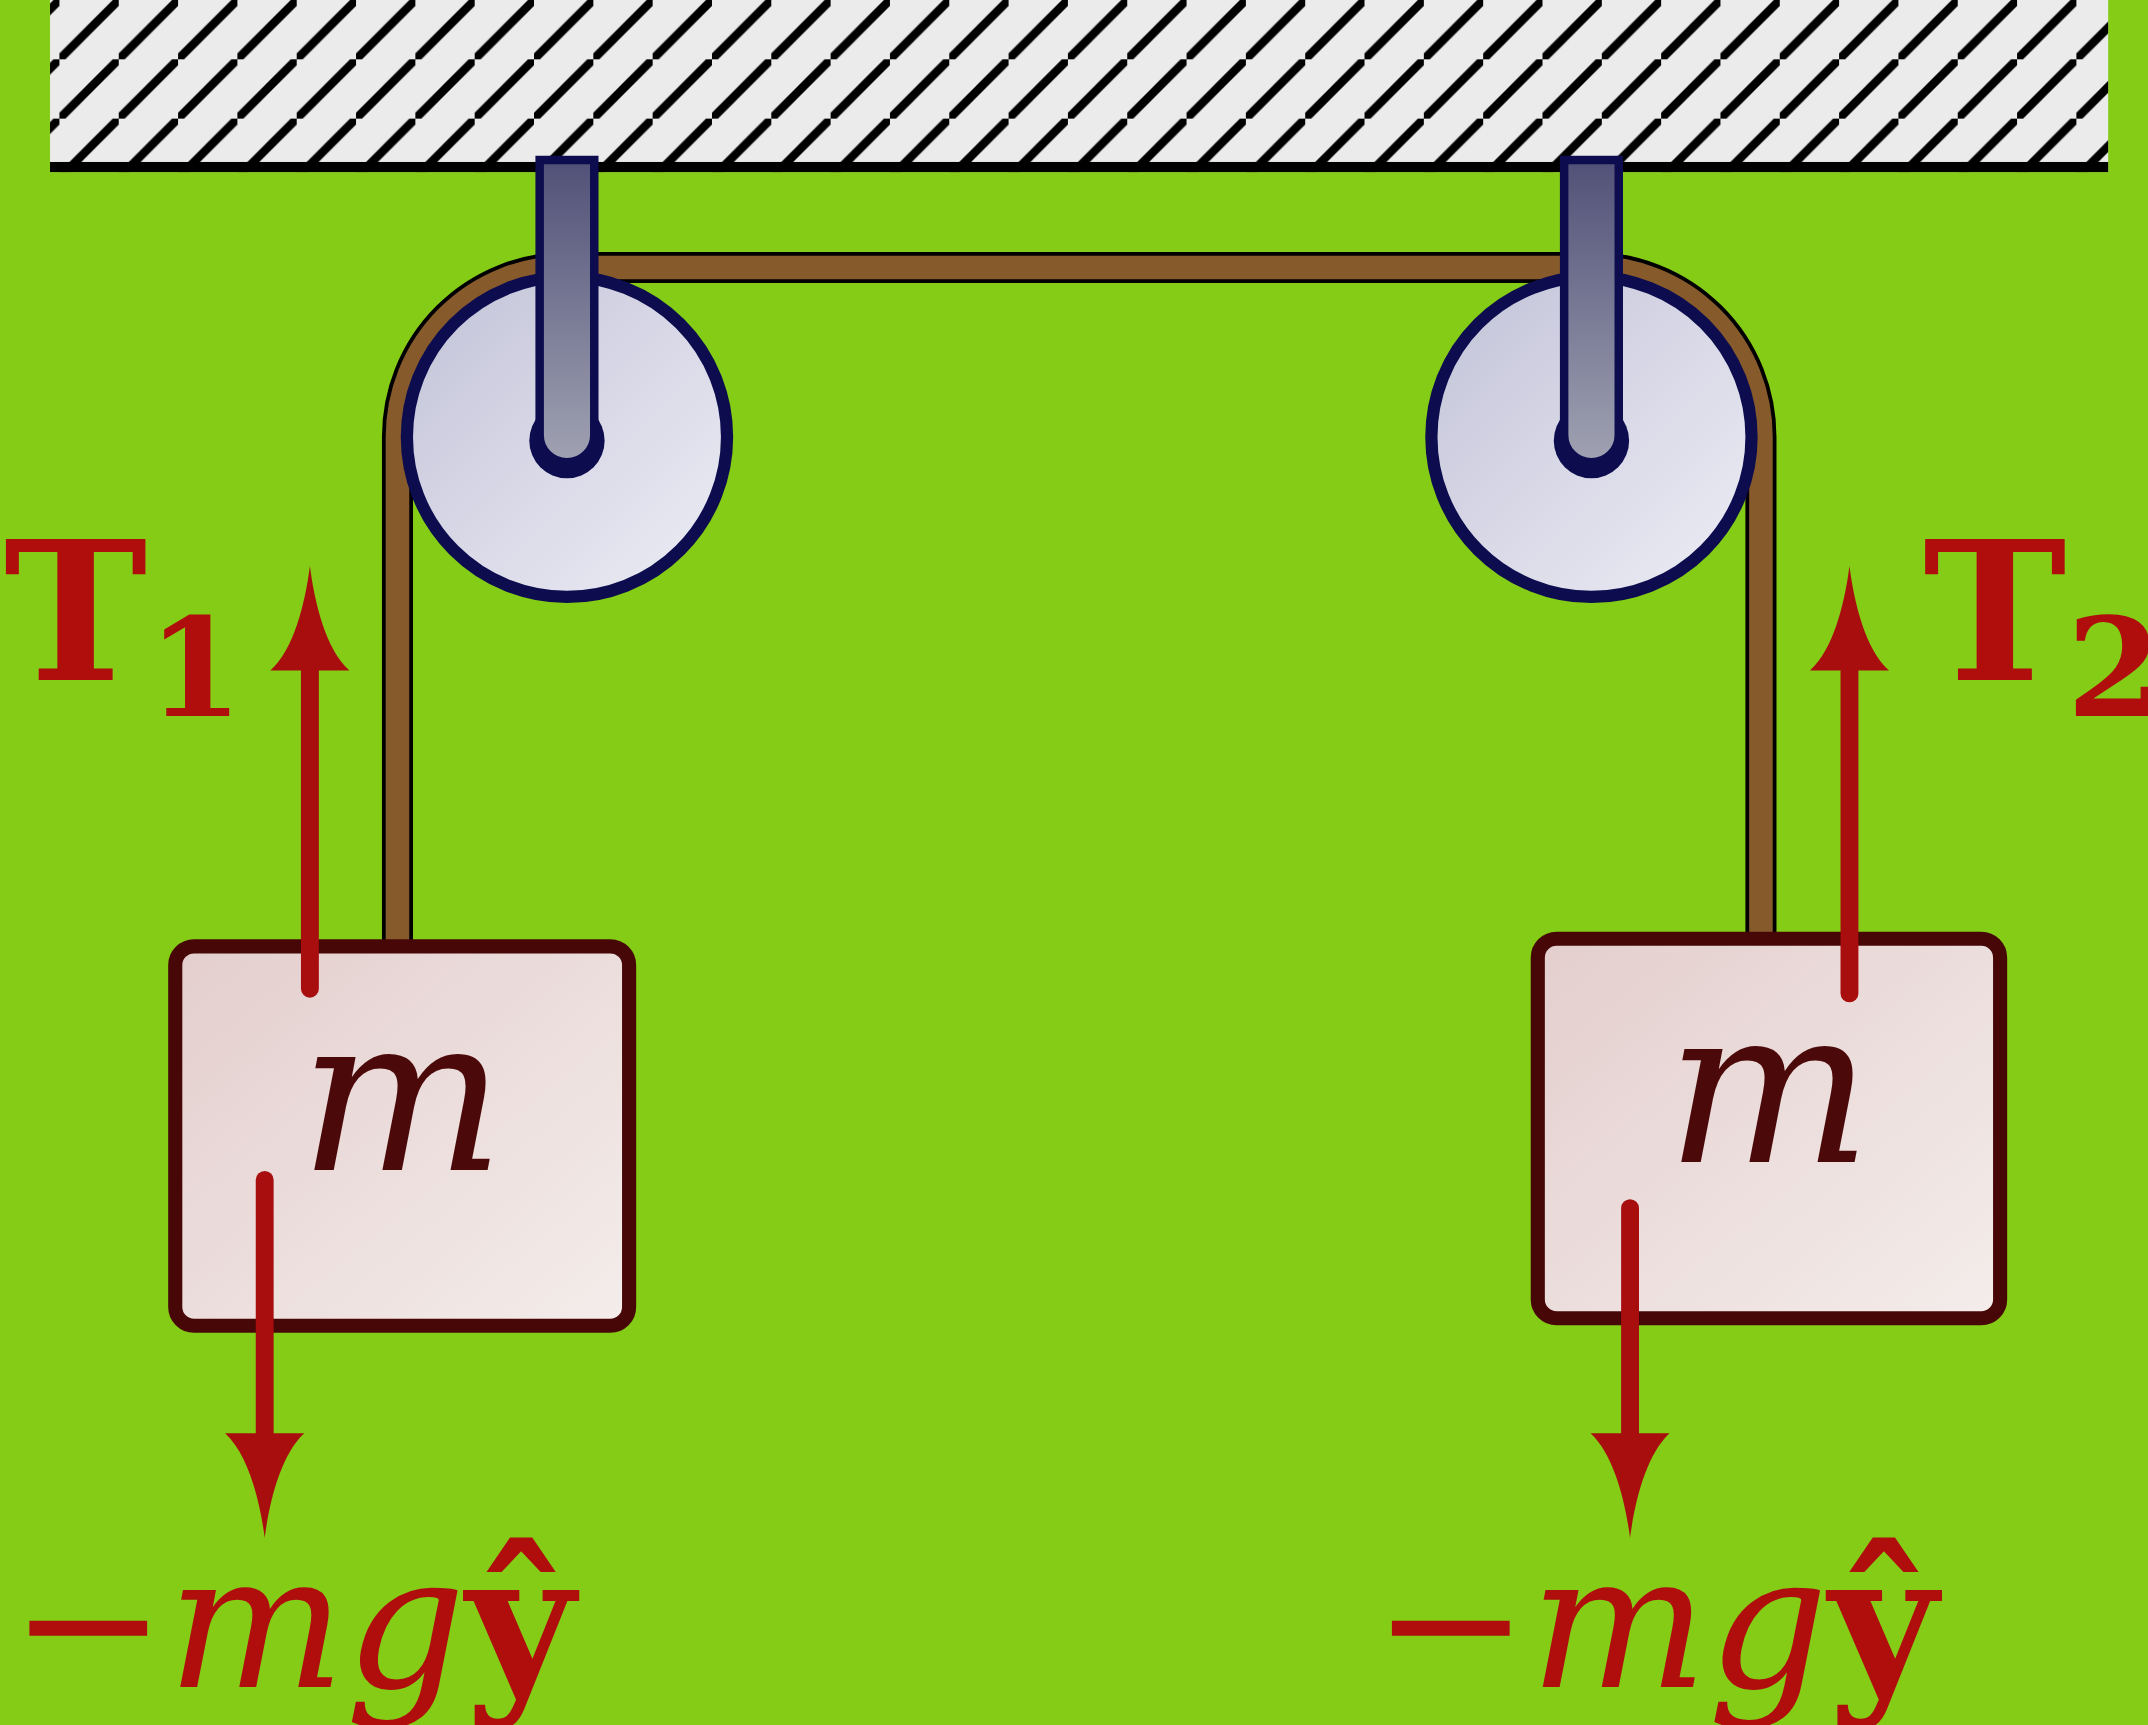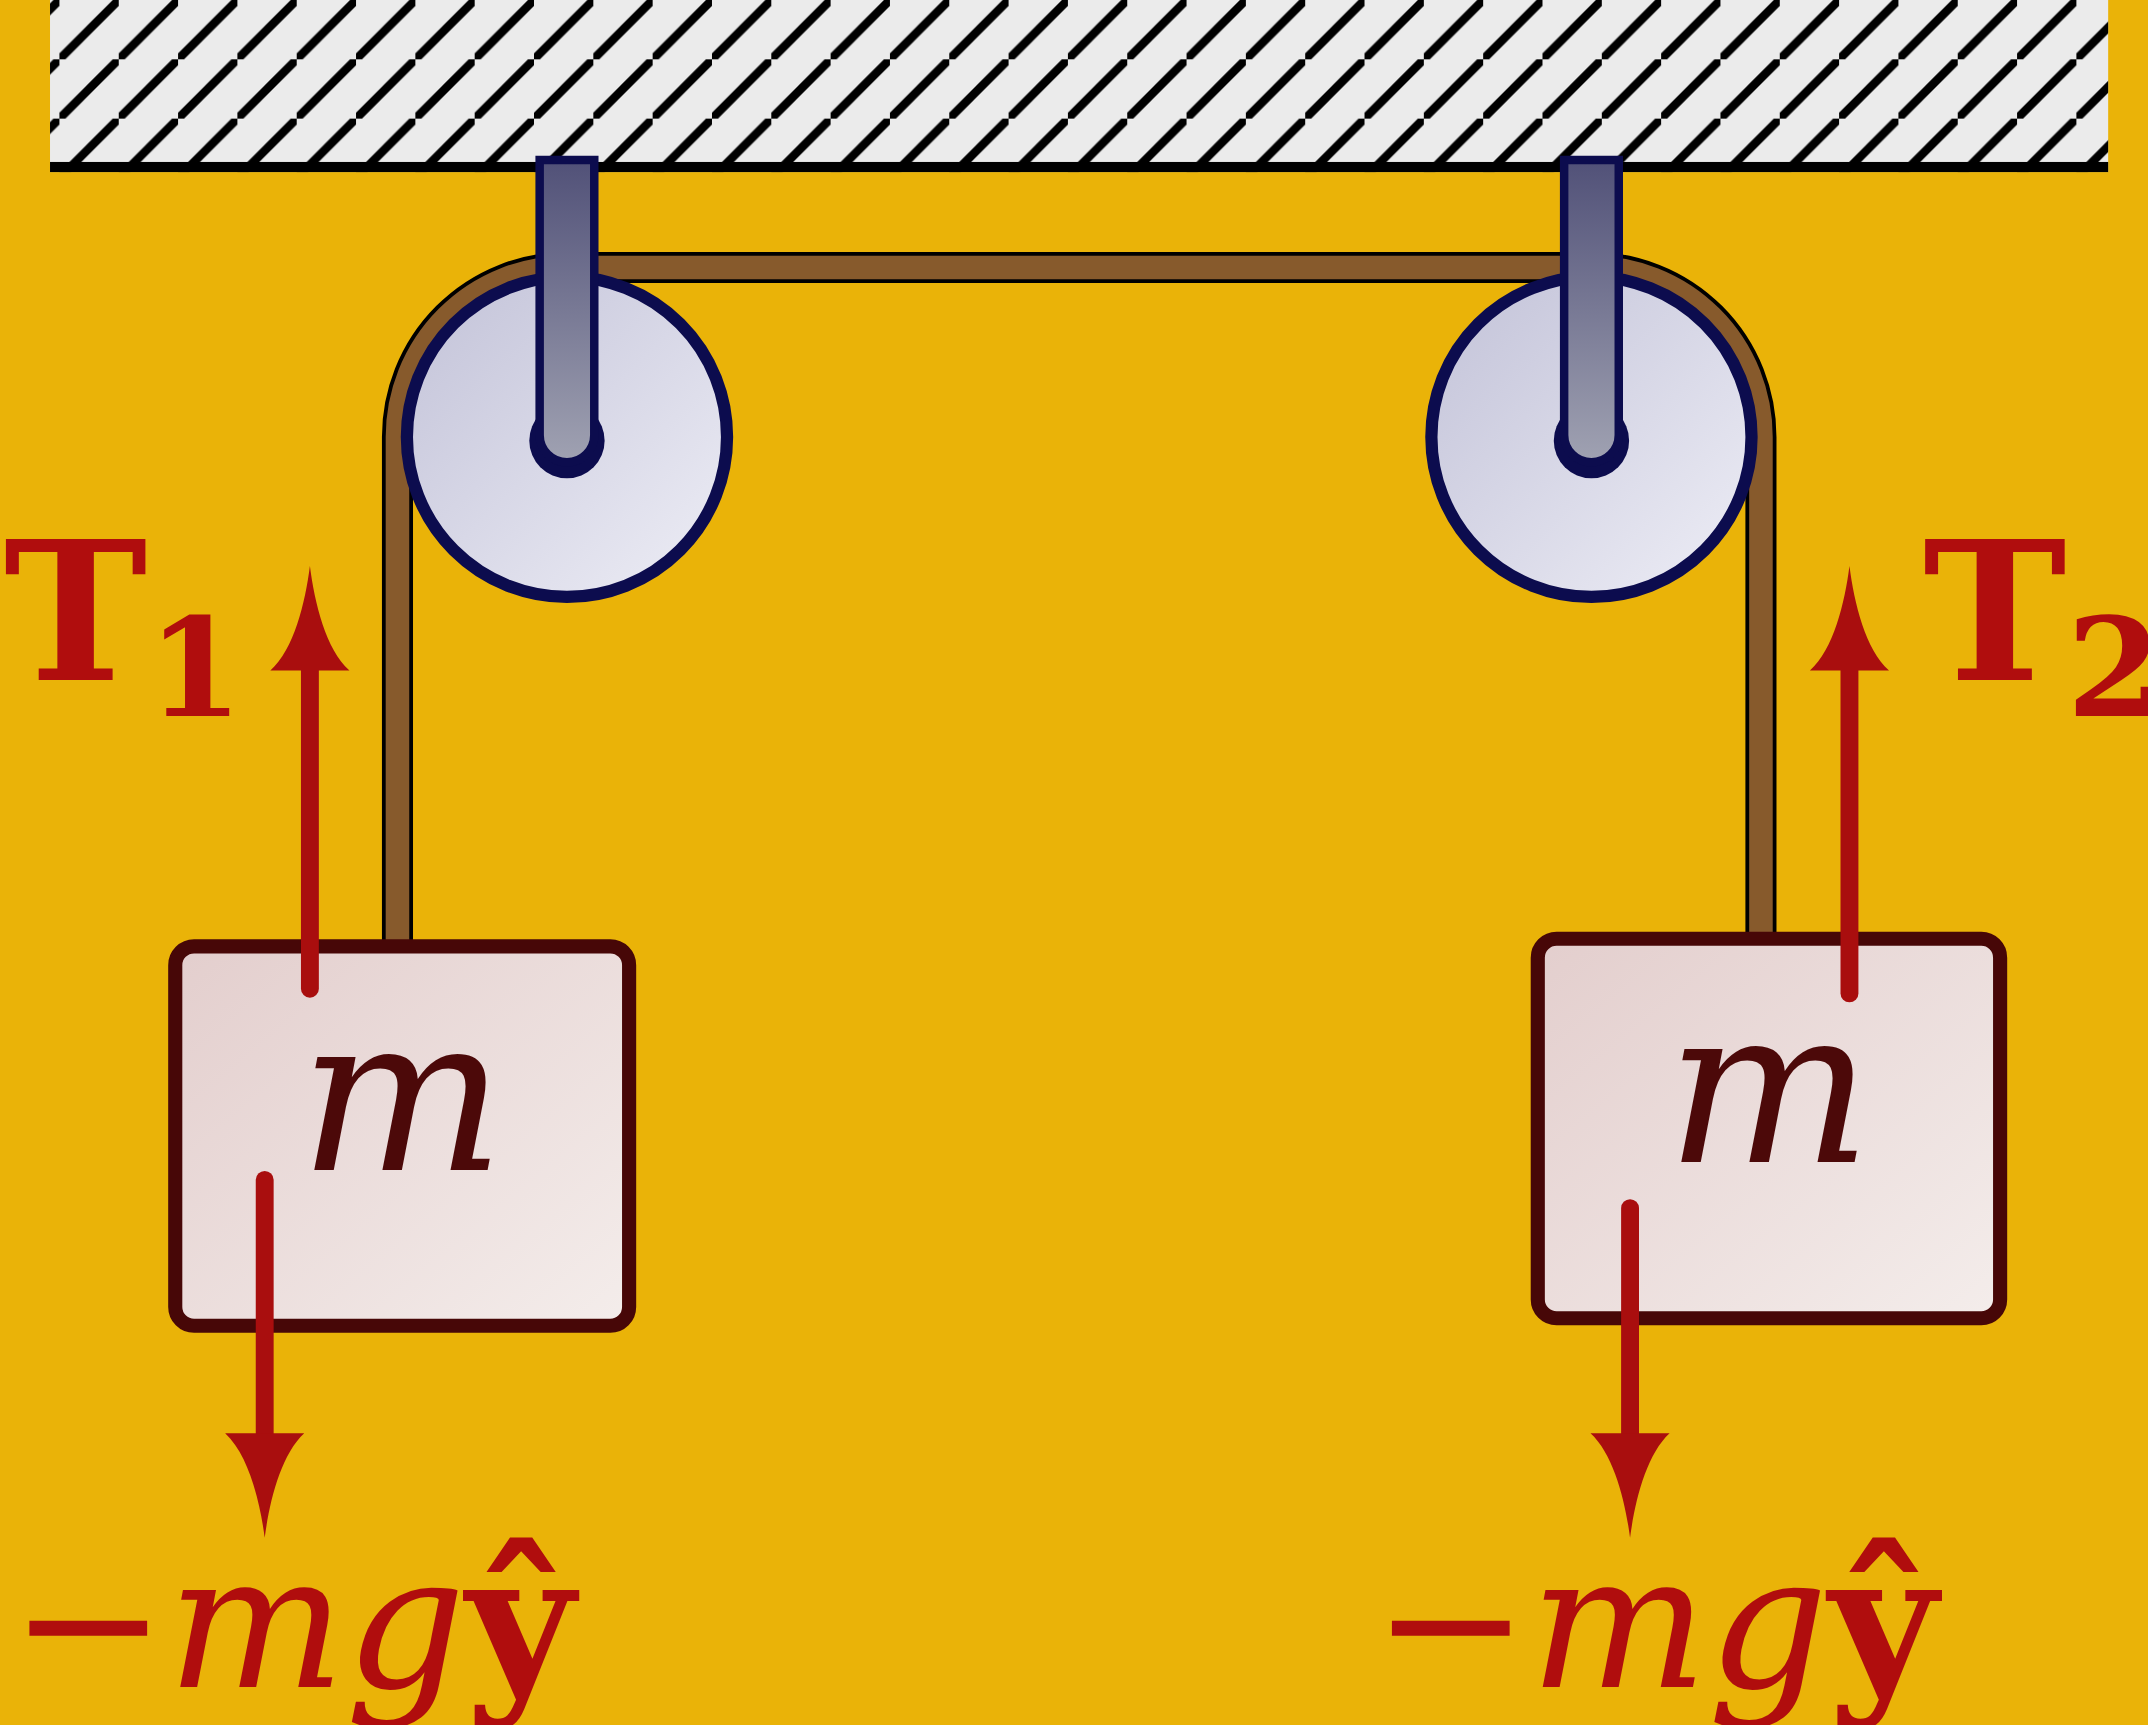--- a/index.html
+++ b/index.html
@@ -1,19 +1,19 @@
 <!DOCTYPE html>
 <html style="--label-red: #b00d0d; --arrow-red: #a90e0e; --mass-box-border: #470707; --mass-box-fill-dark: #e3cecd; --mass-box-fill-light: #f4edeb; --mass-text: #4c0909; --rope-fill: #875a2c; --rope-outline: #000000; --pulley-outline: #0c0c4e; --pulley-fill-dark: #c2c2d8; --pulley-fill-light: #eeeef6; --rod-fill-dark: #515178; --rod-fill-light: #a0a2b2; --ceiling-fill: #ebebeb; --ceiling-hatch: #000000;font-size:15px"><head>
 <meta charset="utf-8">
 <style>
   html,body{margin:0;padding:0;background:#ffffff;}
   #stage{
     position:relative;
     width:2149px;height:1726px;
-    background:#eab308;
+    background:#84cc16;
     overflow:hidden;
     font-family:"DejaVu Serif", serif;
   }
   #diagram-svg{position:absolute;left:0;top:0;}
   .floating-label{
     position:absolute;
     color:var(--label-red);
     line-height:1;
     white-space:nowrap;
     user-select:none;

